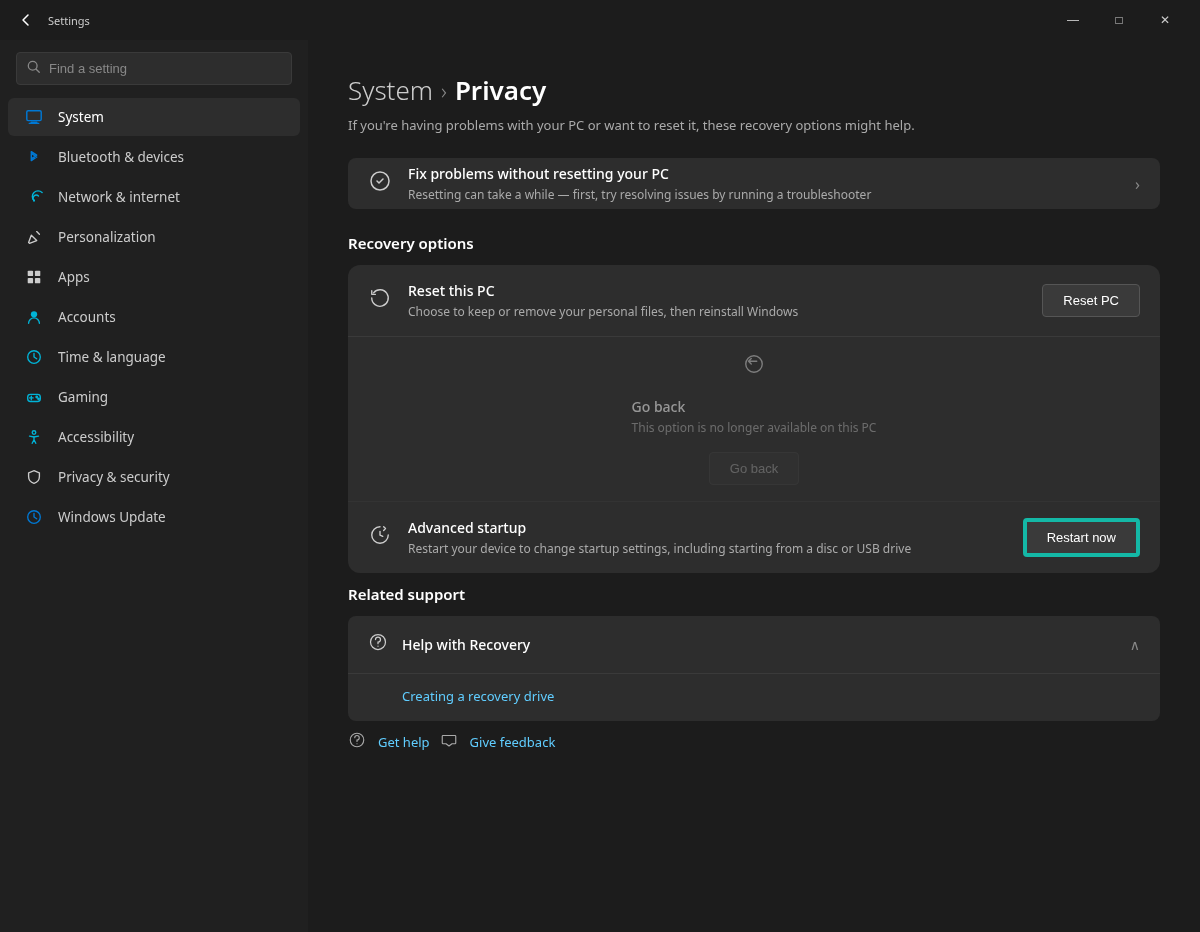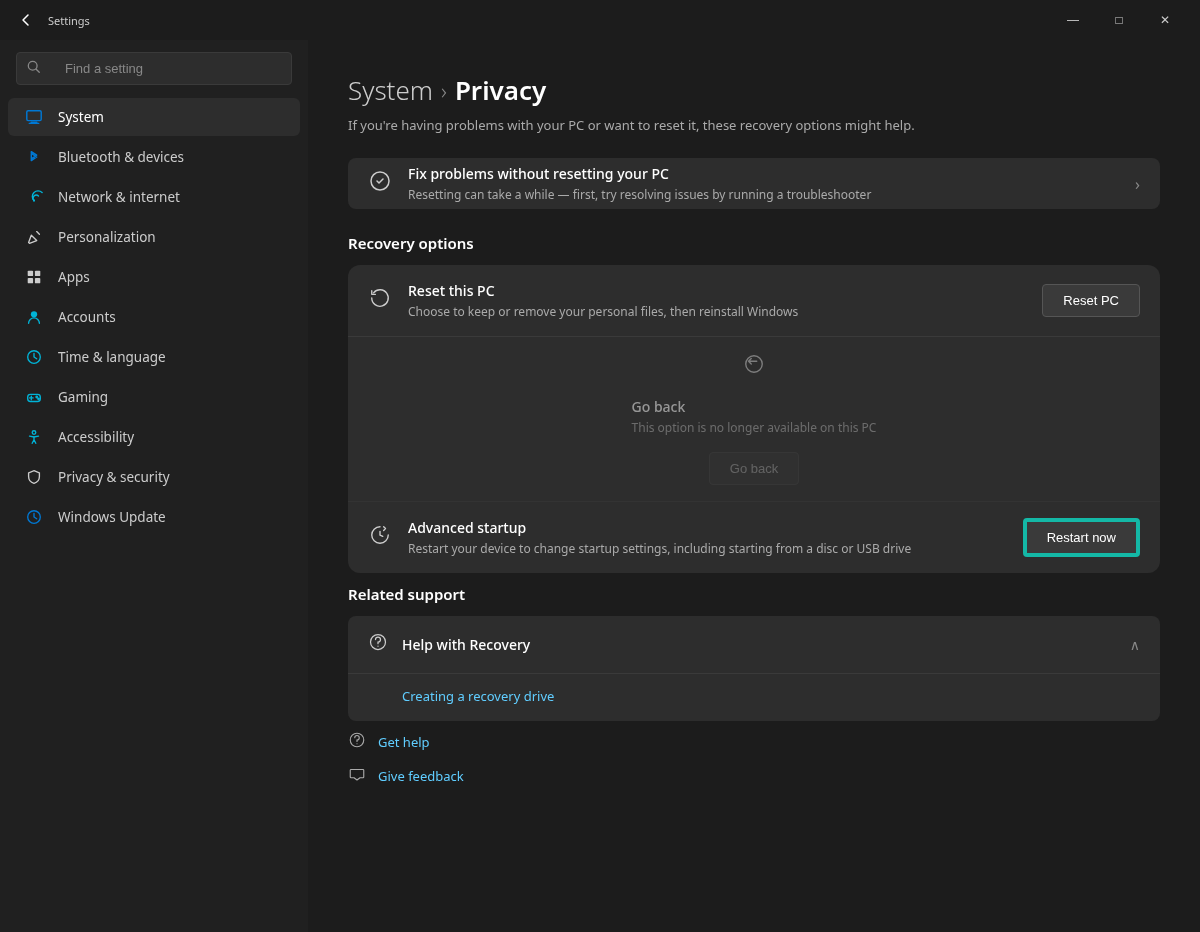--- a/index.html
+++ b/index.html
@@ -69,21 +69,21 @@
       padding-top: 4px;
     }
     .search-box {
       margin: 8px 16px 12px 16px;
       display: flex;
       align-items: center;
       background: #2d2d2d;
       border: 1px solid #3a3a3a;
       border-radius: 4px;
       padding: 6px 10px;
-      gap: 24px;
+      gap: 8px;
     }
     .search-box input {
       background: transparent;
       border: none;
       outline: none;
       color: #ccc;
       font-size: 13px;
       flex: 1;
     }
     .search-box input::placeholder { color: #888; }
@@ -224,21 +224,21 @@
     .support-link {
       color: #60cdff;
       font-size: 13px;
       cursor: pointer;
       text-decoration: none;
     }
 
     
     .footer-links {
       display: flex;
-      flex-direction: column;
+      flex-direction: row;
       gap: 10px;
       margin-top: 8px;
     }
     .footer-link {
       display: flex;
       align-items: center;
       gap: 12px;
       color: #60cdff;
       font-size: 13px;
       cursor: pointer;

